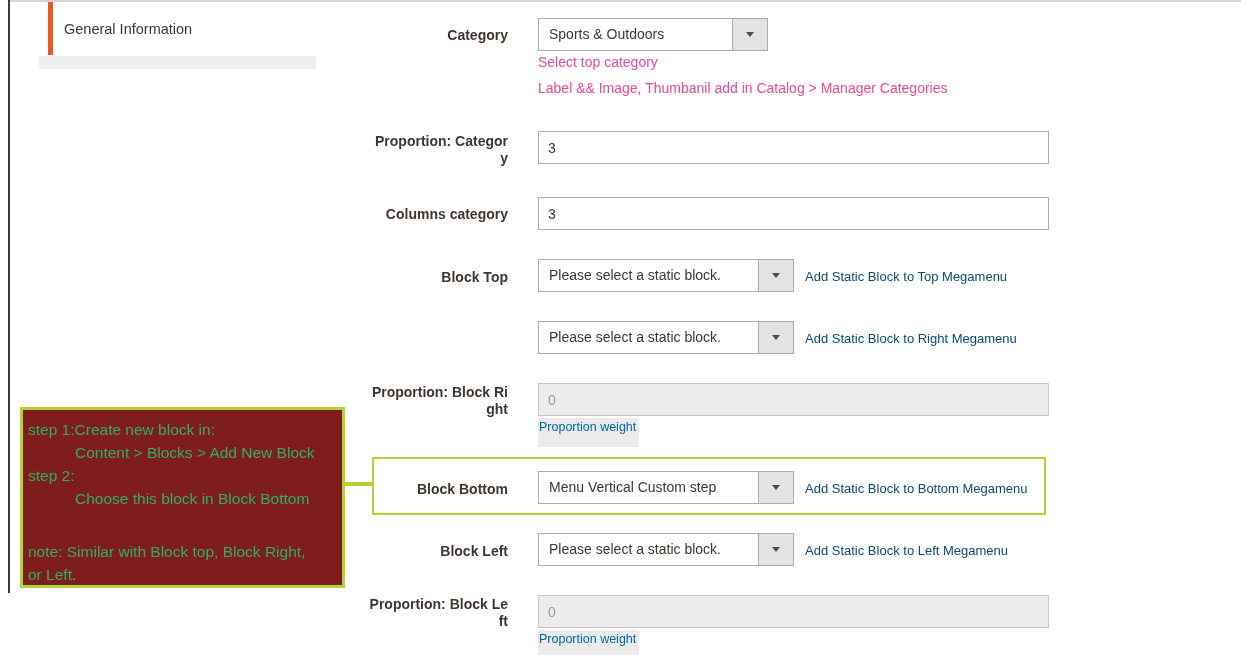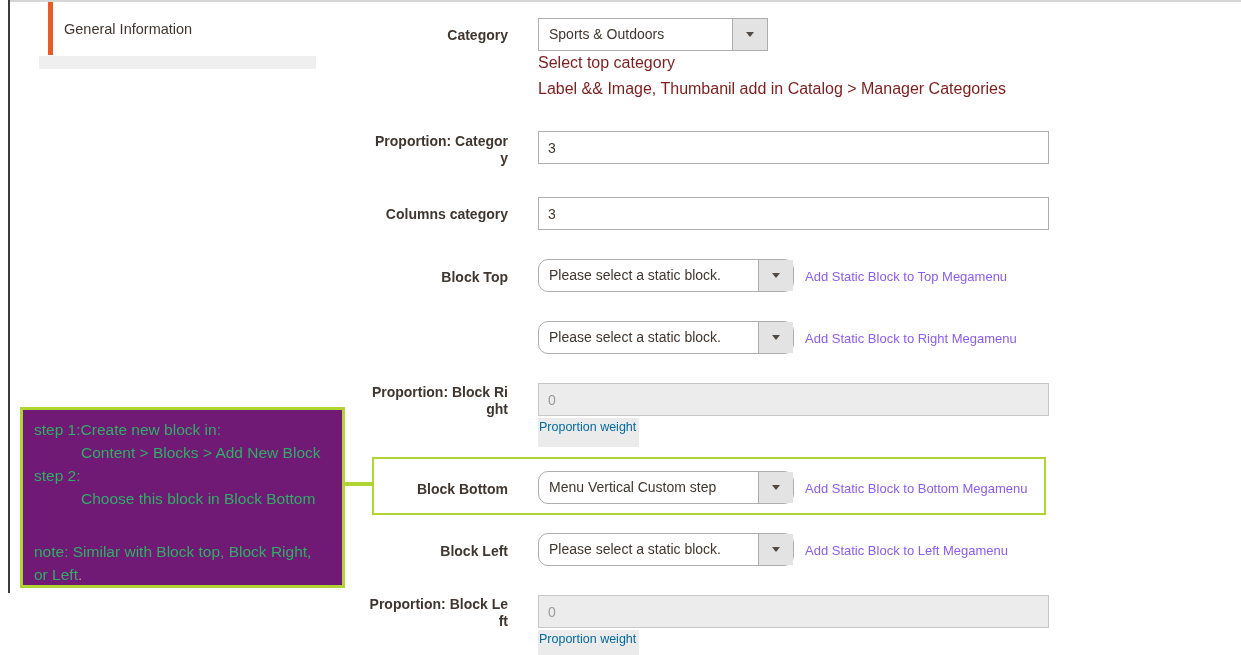--- a/index.html
+++ b/index.html
@@ -17,41 +17,41 @@
     padding-left:11px; font-size:14.5px; color:#41362f; cursor:pointer; }
   .tab-next-strip { position:absolute; left:31px; top:56px; width:277px; height:13px; background:#efefef; }
 
   
   .flabel { position:absolute; left:290px; width:210px; text-align:right;
     font-size:14px; font-weight:bold; color:#41362f; line-height:17px; white-space:pre-line; }
 
   .mselect { position:absolute; left:530px; height:33px; background:#fff;
     border:1px solid #adadad; display:flex; cursor:pointer; }
   .w230 { width:230px; }
-  .w256 { width:256px;border-radius:10px; }
+  .w256 { width:256px; }
   .mselect .val { flex:1; font-size:14px; color:#41362f; line-height:31px; padding-left:10px;
     white-space:nowrap; overflow:hidden; }
   .mselect .btn { width:35px; background:#e3e3e3; border-left:1px solid #adadad;
     display:flex; align-items:center; justify-content:center; }
   .tri { width:0; height:0; border-left:4px solid transparent; border-right:4px solid transparent;
     border-top:5px solid #514943; }
 
   .finput { position:absolute; left:530px; width:511px; height:33px; border:1px solid #adadad;
     background:#fff; font-family:"Liberation Sans", sans-serif; font-size:14px; color:#41362f;
     padding-left:9px; outline:none; }
   .finput:disabled { background:#ececec; border-color:#c7c7c7; color:#9a9a9a; }
 
-  .fhelp { position:absolute; font-size:16px; color:#7f1d1d; white-space:nowrap; }
-  .fnote { position:absolute; left:797px; font-size:13px; color:#8b5cf6; white-space:nowrap; }
+  .fhelp { position:absolute; font-size:14px; color:#ec4899; white-space:nowrap; }
+  .fnote { position:absolute; left:797px; font-size:13px; color:#0c4a6e; white-space:nowrap; }
   .note-strip { position:absolute; left:530px; width:101px; background:#ebebeb;
     font-size:12.5px; color:#0369a1; padding:2px 0 0 1px; white-space:nowrap; overflow:visible; }
 
   
   .annotation { position:absolute; left:12px; top:407px; width:325px; height:181px;
-    border:3px solid #b0d431; background:#701a75; padding:8px 4px 0 11px;
+    border:3px solid #b0d431; background:#7f1d1d; padding:8px 4px 0 5px;
     font-size:15.5px; line-height:23px; color:#2fae66; }
   .annotation .indent { padding-left:47px; }
   .annotation .spacer { height:23px; }
   .annotation .note-line { margin-top:7px; }
   .annotation .period { color:#c49090; }
 
   .connector { position:absolute; left:337px; top:482px; width:27px; height:4px; background:#b0d431; }
   .hl-box { position:absolute; left:364px; top:457px; width:674px; height:58px;
     border:2px solid #b0d431; pointer-events:none; }
 </style>

